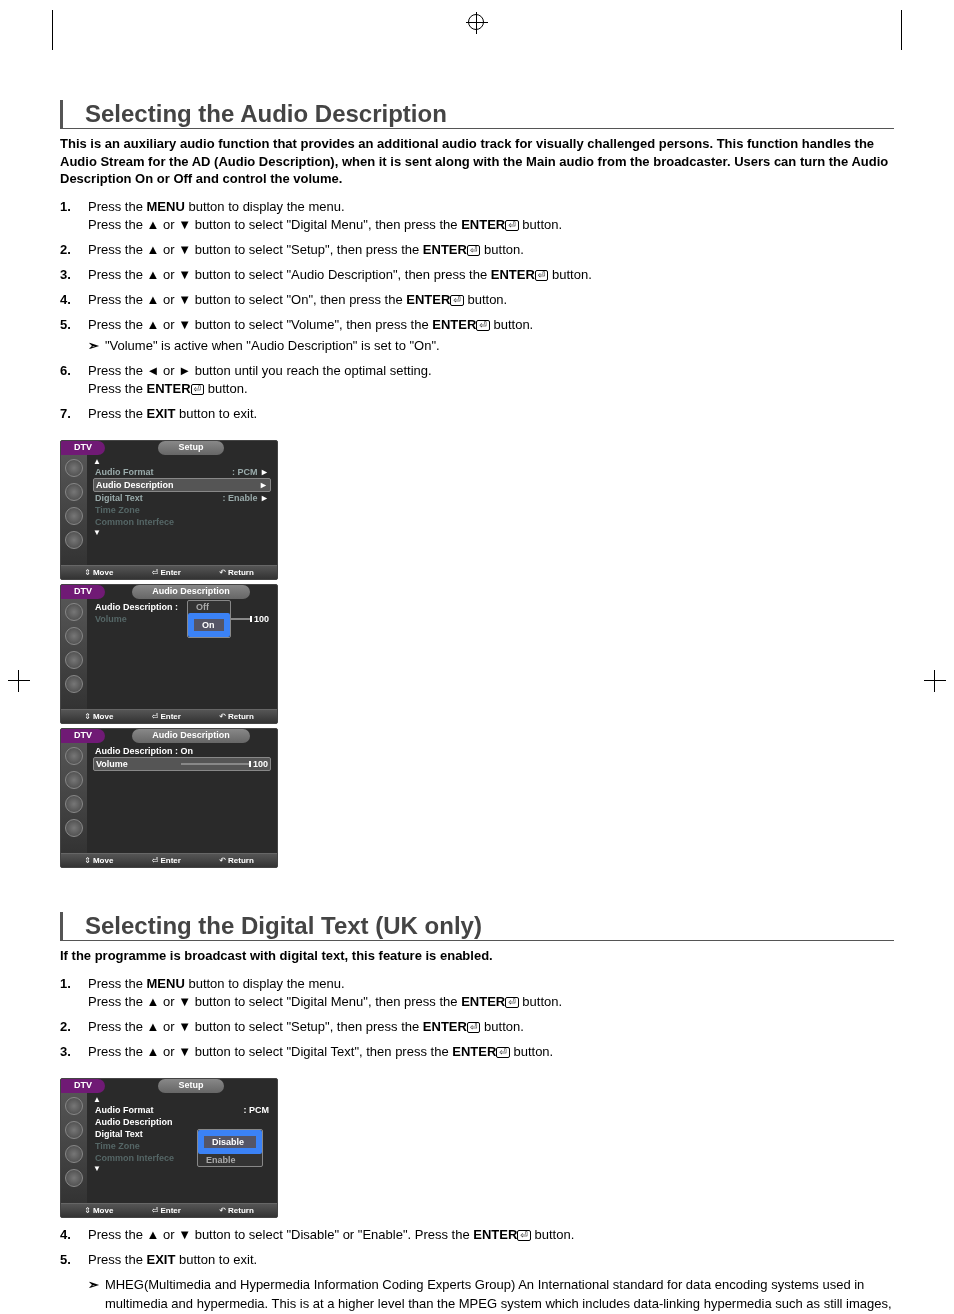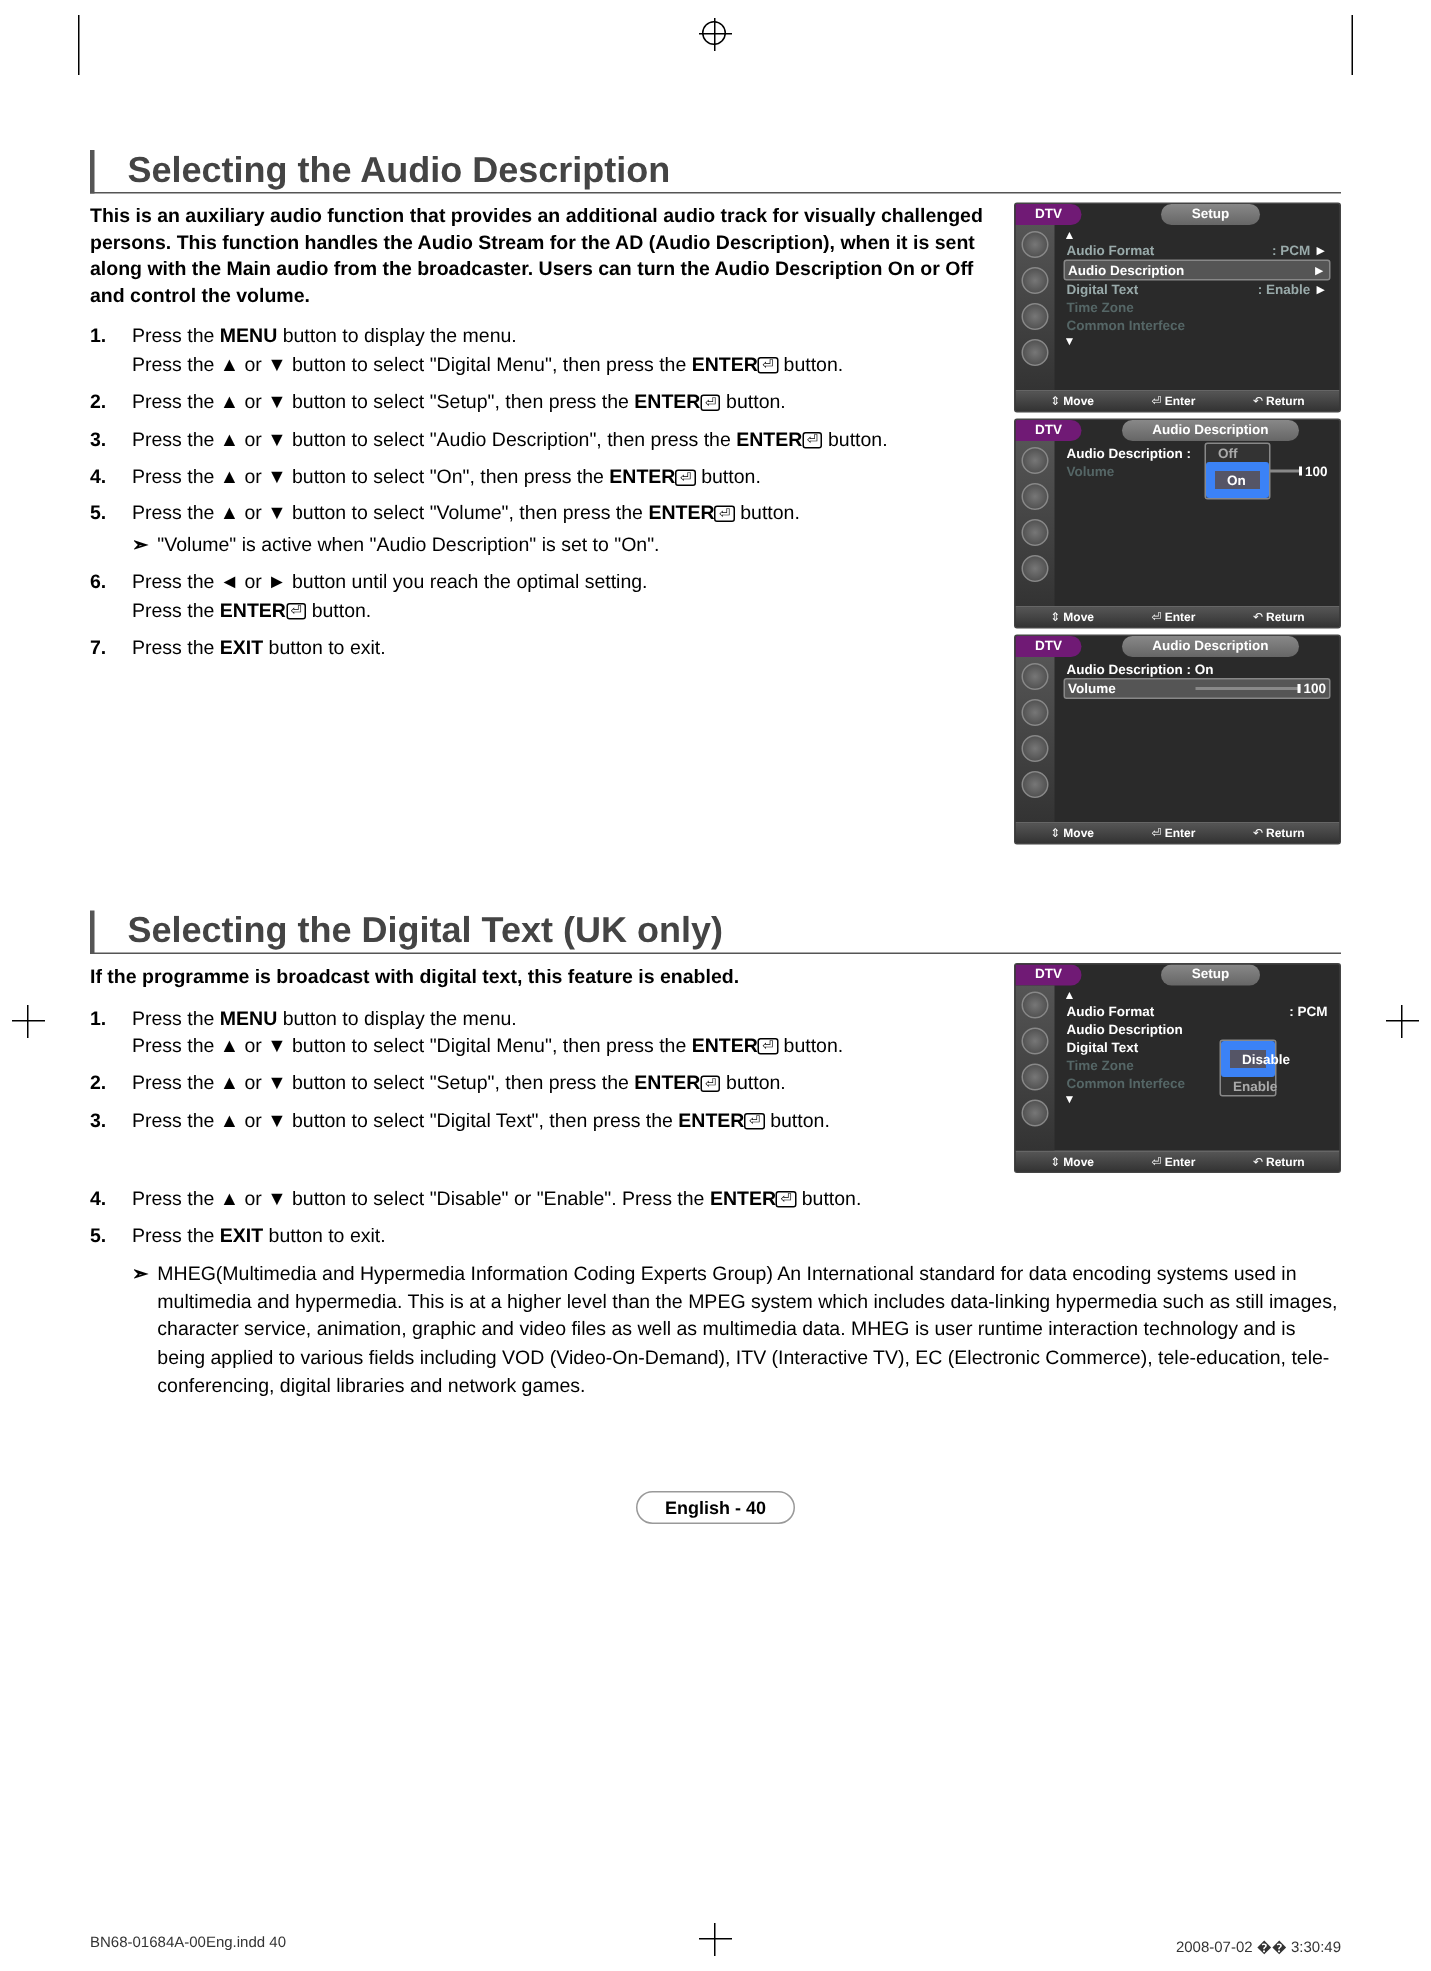--- a/index.html
+++ b/index.html
@@ -12,21 +12,21 @@
   .reg-mark::before { width:22px; height:1px; background:#000; top:10px; left:0; }
   .reg-mark::after { width:1px; height:22px; background:#000; left:10px; top:0; }
   .reg-top { top: 12px; left: 50%; transform: translateX(-50%); }
   .reg-top .ring { position:absolute; width:16px; height:16px; border:1px solid #000; border-radius:50%; top:2px; left:2px; }
   .reg-left { left: 8px; top: 670px; }
   .reg-right { right: 8px; top: 670px; }
   .reg-bot { bottom: 10px; left: 50%; transform: translateX(-50%); }
 
   .section { margin-bottom: 40px; }
   .sec-head { border-left: 3px solid #555; border-bottom: 1px solid #555; padding-left: 22px; font-size: 24px; font-weight: bold; color: #444; margin-bottom: 6px; }
-  .columns { display: flex; gap: 10px; }
+  .columns { display: flex; gap: 10px; flex-direction: column; }
   .left-col { flex: 1; }
   .right-col { width: 218px; flex-shrink: 0; }
   .lead { font-size: 13px; font-weight: bold; line-height: 1.35; margin-bottom: 10px; }
   ol.steps { list-style: none; padding-left: 0; }
   ol.steps > li { display: flex; font-size: 13px; line-height: 1.45; margin-bottom: 6px; }
   ol.steps > li .num { font-weight: bold; width: 28px; flex-shrink:0; }
   ol.steps > li .body { flex: 1; }
   .note-row { display:flex; gap:6px; margin-top:2px; }
   .note-icon { font-weight:bold; }
 
@@ -292,21 +292,21 @@
                 </div>
               <div class="osd-row dim">
                   <span>Time Zone</span>
                   <span></span>
                 </div>
               <div class="osd-row dim">
                   <span>Common Interfece</span>
                   <span></span>
                 </div>
               <div class="chev">▼</div>
-              <div class="dropdown" style="top:36px; left:110px; width:38px;">
+              <div class="dropdown" style="top:36px; left:110px; width:66px;">
                 <div class="dd-item sel">Disable</div>
                 <div class="dd-item">Enable</div>
               </div>
             </div>
           </div>
           <div class="osd-footer">
               <span>⇕ <b>Move</b></span>
               <span>⏎ <b>Enter</b></span>
               <span>↶ <b>Return</b></span>
             </div>

